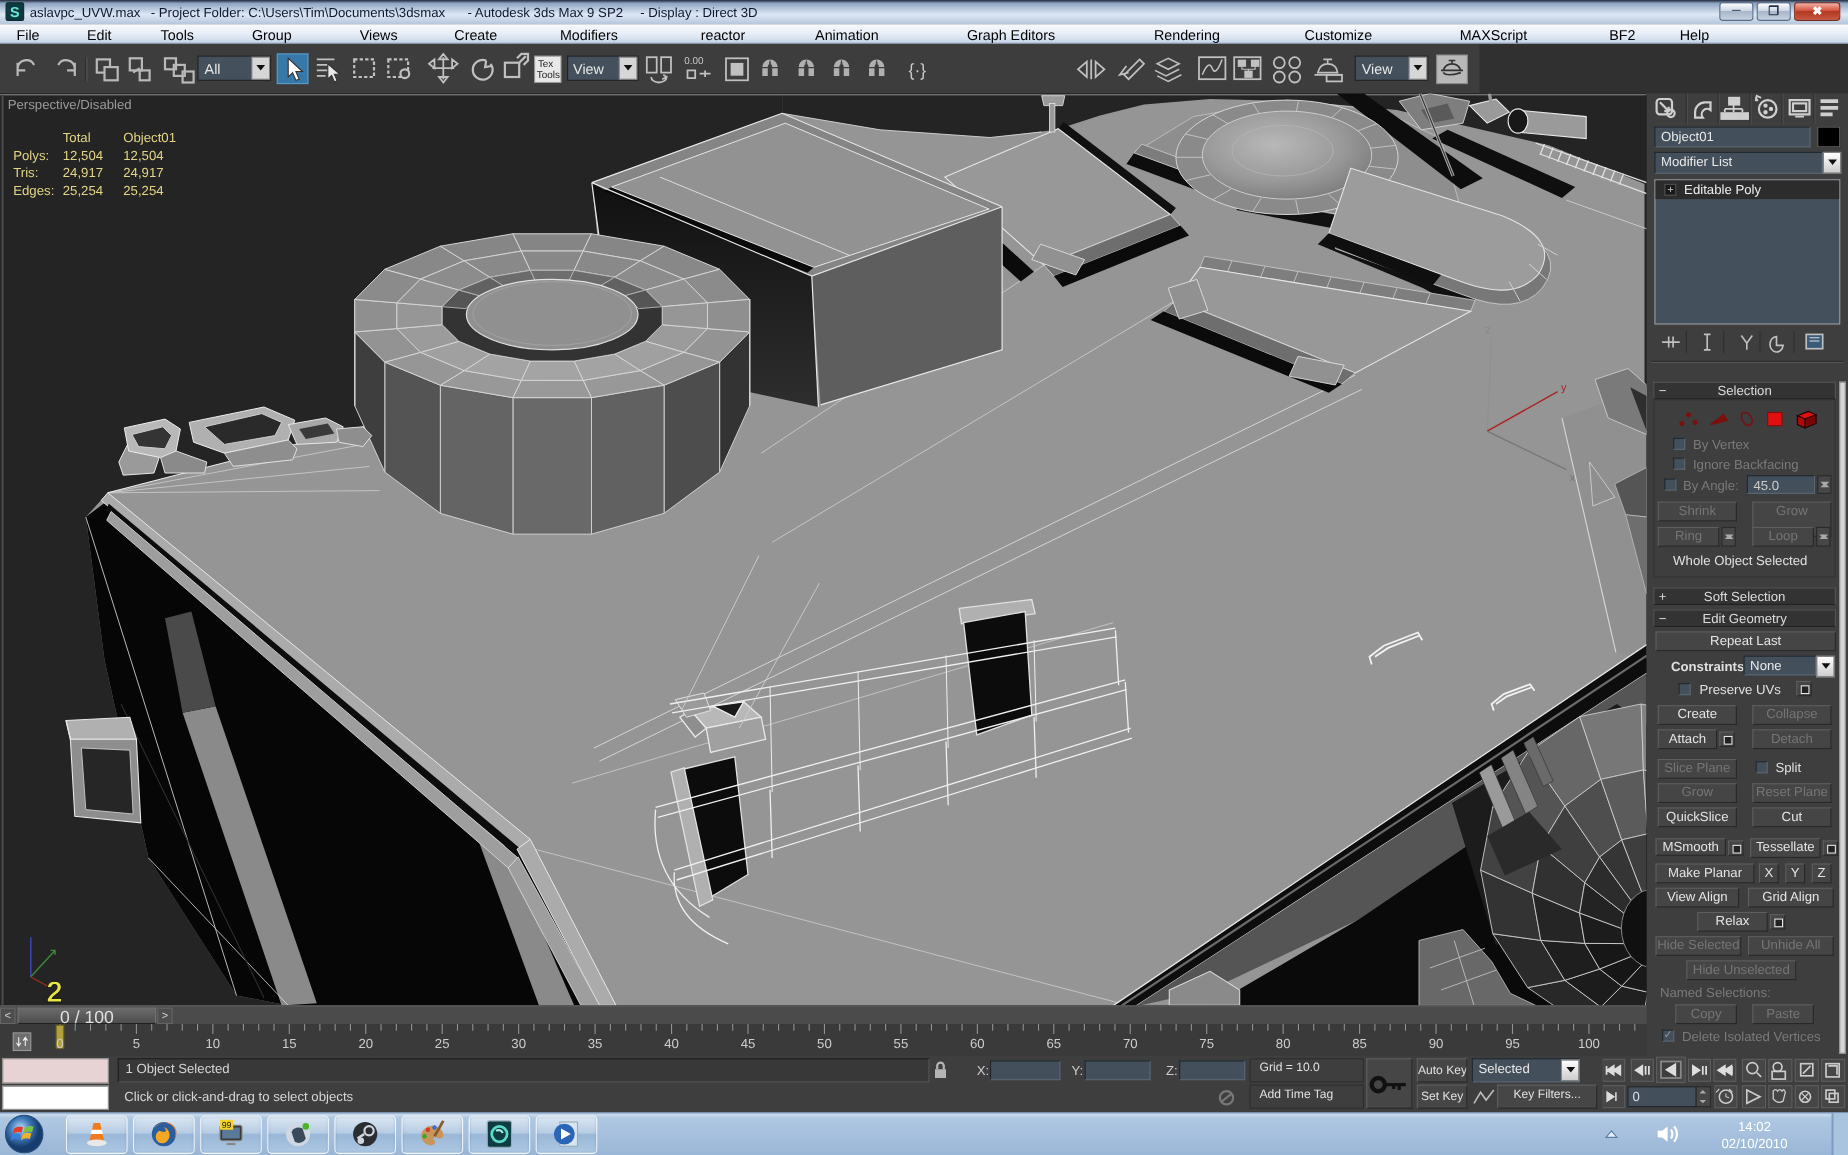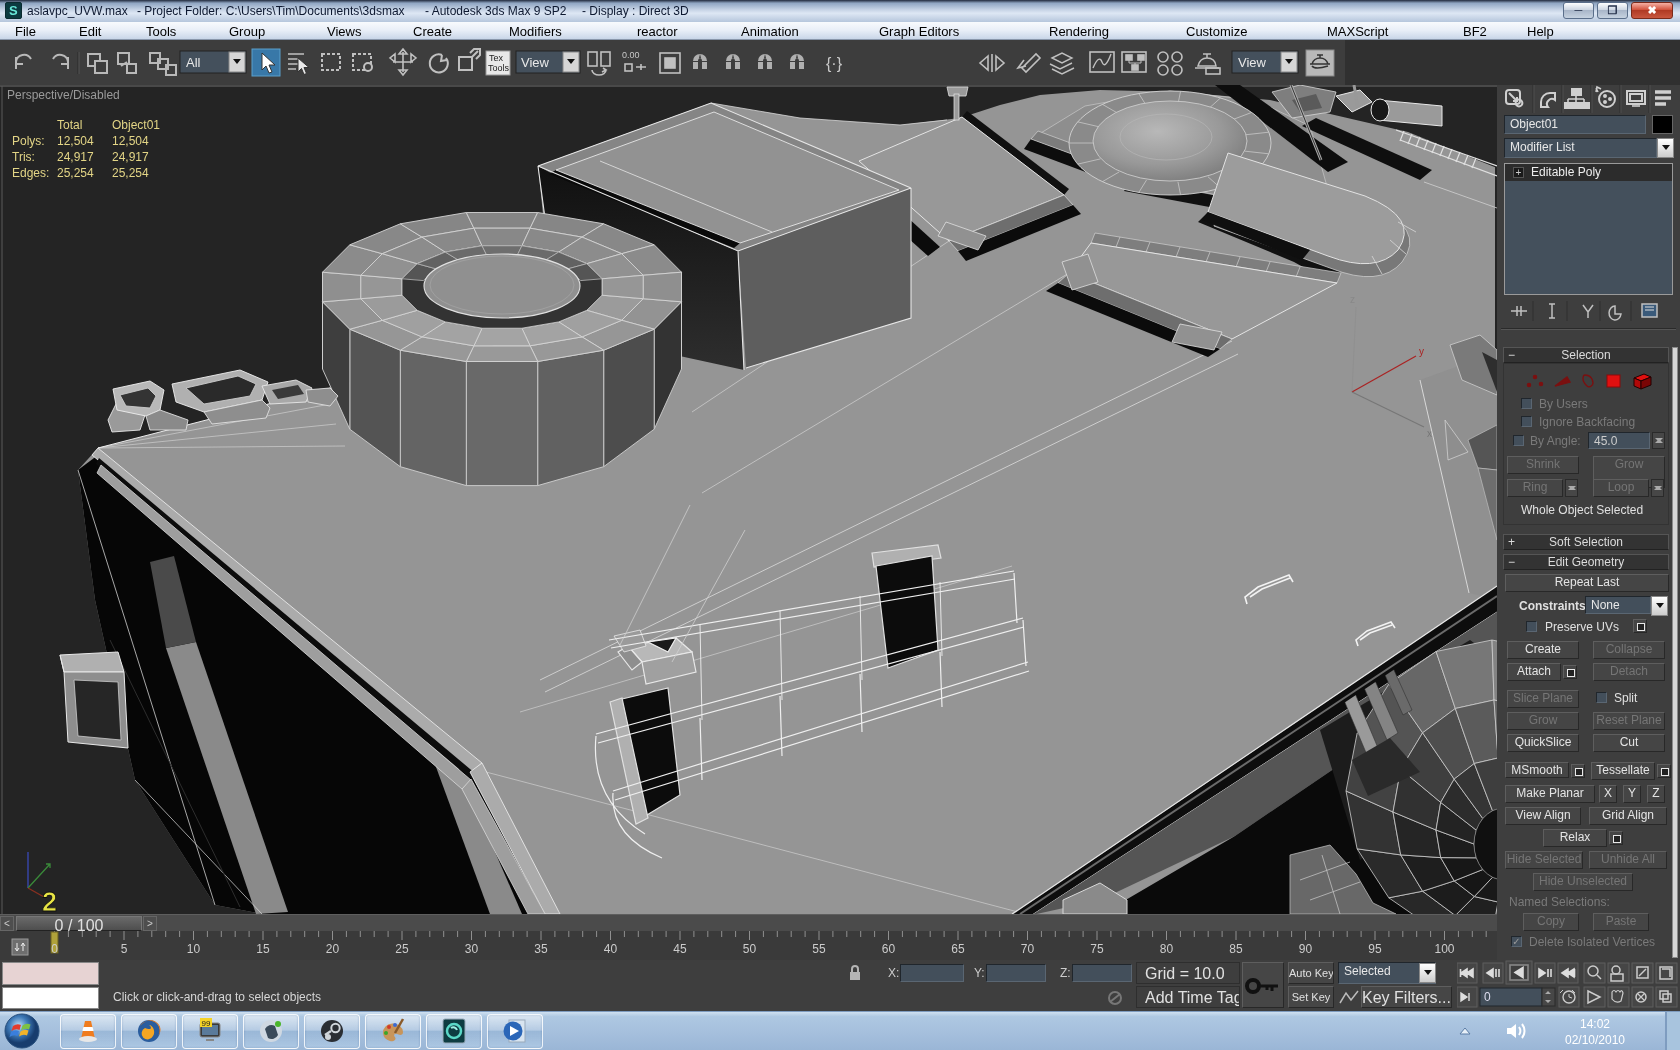--- a/index.html
+++ b/index.html
@@ -55,21 +55,21 @@
 
 #timeline { position:absolute; top:914px; left:0; width:1497px; height:17px; background:#4b4b4b; border-top:1px solid #5e5e5e; }
 #tslider { position:absolute; top:1px; left:16px; width:126px; height:15px; background:linear-gradient(#6a6a6a,#4e4e4e); border:1px solid #777; border-bottom-color:#222; color:#e0e0e0; text-align:center; font-size:16px; }
 .tsbtn { position:absolute; top:1px; width:14px; height:15px; background:#4e4e4e; border:1px solid #666; color:#ccc; text-align:center; font-size:10px; line-height:14px;}
 
 #ruler { position:absolute; top:931px; left:0; width:1497px; height:29px; background:#3a3a3a; }
 
 #statusbar { position:absolute; top:960px; left:0; width:1680px; height:51px; background:#3e3e3e; font-size:12px; }
 .sfield { position:absolute; background:#383838; border:1px solid; border-color:#1f1f1f #555 #555 #1f1f1f; color:#d6d6d6; padding:1px 0 0 6px; font-size:12px;}
 .xyz { position:absolute; background:#434f5b; border:1px solid; border-color:#20262c #5a6672 #5a6672 #20262c; }
-.sbtn { position:absolute; background:#464646; border:1px solid; border-color:#5e5e5e #282828 #282828 #5e5e5e; color:#e0e0e0; text-align:center; font-size:16px; white-space:nowrap; overflow:hidden; }
+.sbtn { position:absolute; background:#464646; border:1px solid; border-color:#5e5e5e #282828 #282828 #5e5e5e; color:#e0e0e0; text-align:center; font-size:11px; white-space:nowrap; overflow:hidden; }
 
 #taskbar { position:absolute; top:1011px; left:0; width:1680px; height:39px;
   background:linear-gradient(#cfe0f0 0%, #aec8e2 12%, #a4bedc 60%, #9ab6d6 100%); border-top:1px solid #7e9cc0;}
 .tbtn { position:absolute; top:2px; width:56px; height:35px; border-radius:4px;
   background:linear-gradient(rgba(255,255,255,0.55), rgba(255,255,255,0.18) 45%, rgba(120,160,200,0.25) 50%, rgba(200,225,245,0.4));
   border:1px solid rgba(255,255,255,0.8); box-shadow:inset 0 0 2px rgba(0,60,120,0.3);}
 #tray { position:absolute; right:0; top:0; height:39px; color:#fff; }
 </style>
 </head>
 <body>
@@ -639,21 +639,21 @@
        <path d="M88 8 c6 0 8 5 8 8 c0 3 -4 5 -6 3 c-2 -2 -4 -4 -4 -7 c0 -2 0 -4 2 -4 z" fill="none"></path>
      </g>
      <rect x="110" y="8" width="13" height="12" fill="#e01010" stroke="#8a0a0a"></rect>
      <g>
       <path d="M137 11 l10 -4 l7 3 l-10 4 z" fill="#e01010" stroke="#200"></path>
       <path d="M137 11 l0 8 l7 3 l0 -8 z" fill="#b00808" stroke="#200"></path>
       <path d="M144 14 l0 8 l10 -4 l0 -8 z" fill="#7a0505" stroke="#200"></path>
      </g>
    </svg>
    <div class="chk" style="left:24px;top:313px;"></div>
-      <div class="clabel dis" style="left:42px;top:312px;">By Users</div>
+      <div class="clabel dis" style="left:42px;top:312px;">By Vertex</div>
    <div class="chk" style="left:24px;top:331px;"></div>
       <div class="clabel dis" style="left:42px;top:330px;">Ignore Backfacing</div>
    <div class="chk" style="left:16px;top:350px;"></div>
       <div class="clabel dis" style="left:33px;top:349px;">By Angle:</div>
    <div class="cpfield" style="left:91px;top:347px;width:62px;height:17px;color:#ccc;">45.0</div>
    <div class="spin" style="left:155px;top:347px;height:17px;"></div>
    <div class="cbtn dis" style="left:10px;top:371px;width:72px;height:18px;">Shrink</div>
    <div class="cbtn dis" style="left:96px;top:371px;width:72px;height:32px;">Grow</div>
    <div class="cbtn dis" style="left:10px;top:394px;width:56px;height:18px;">Ring</div>
    <div class="spin" style="left:68px;top:394px;height:18px;"></div>
@@ -742,20 +742,21 @@
         </g>
       <rect x="12" y="8" width="16" height="16" fill="#6e6e6e" stroke="#999"></rect>
       <path d="M17 12 l0 8 m-2 -3 l2 3 l2 -3 M23 20 l0 -8 m-2 3 l2 -3 l2 3" stroke="#eee" fill="none"></path>
     </svg>
     
   </div>
 
   <div id="statusbar">
     <div style="position:absolute;left:2px;top:2px;width:97px;height:23px;background:#e7d3d3;border:1px solid #888;"></div>
     <div style="position:absolute;left:2px;top:27px;width:97px;height:22px;background:#ffffff;border:1px solid #888;"></div>
+    <div class="sfield" style="left:107px;top:2px;width:738px;height:22px;">1 Object Selected</div>
     <svg width="16" height="18" viewBox="0 0 16 18" style="position:absolute;left:847px;top:4px;">
         <rect x="3" y="8" width="10" height="8" fill="#b5b5b5"></rect>
         <path d="M5 8 v-3 a3 3 0 0 1 6 0 v3" stroke="#b5b5b5" fill="none" stroke-width="2"></path>
       </svg>
     <div style="position:absolute;left:113px;top:30px;color:#d6d6d6;">Click or click-and-drag to select objects</div>
     <svg width="18" height="16" style="position:absolute;left:1106px;top:30px;">
         <circle cx="9" cy="8" r="6" fill="none" stroke="#777" stroke-width="2"></circle>
         <path d="M4 12 l10 -8" stroke="#777" stroke-width="2"></path>
       </svg>
     <div style="position:absolute;left:888px;top:6px;color:#ccc;">X:</div>

